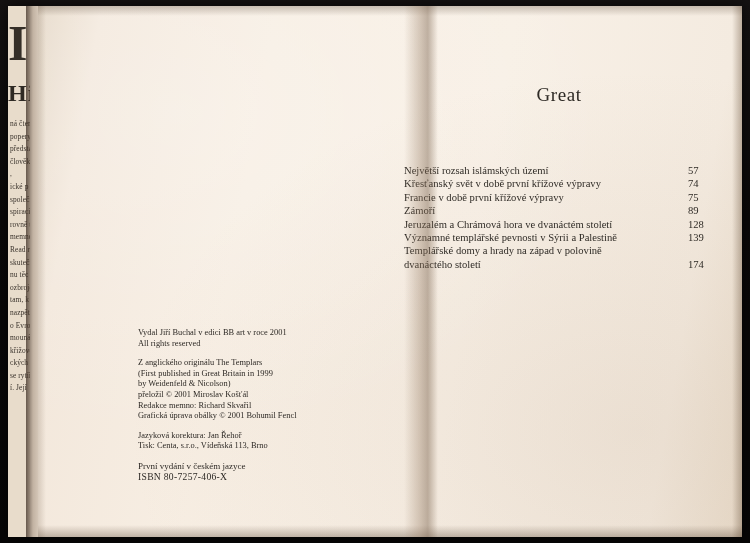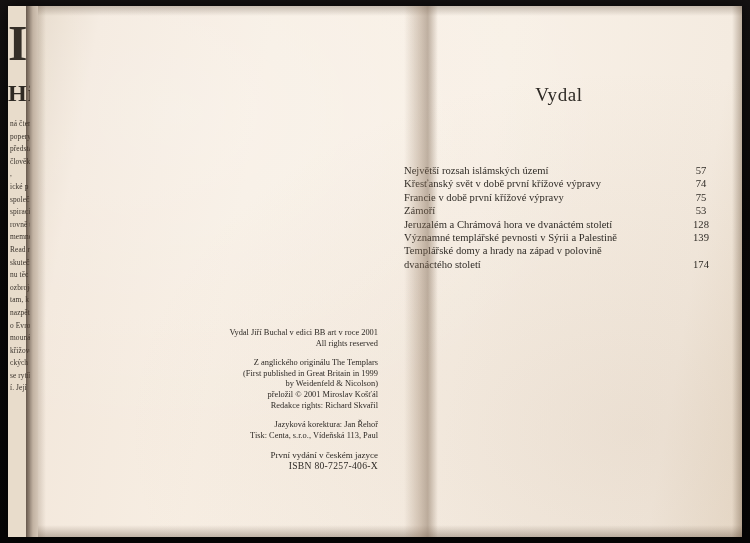--- a/index.html
+++ b/index.html
@@ -159,33 +159,33 @@
     margin: 0;
     padding: 0;
   }
   .maps-list .m-label {
     flex: 1 1 auto;
     padding-right: 10px;
   }
   .maps-list .m-page {
     flex: 0 0 auto;
     width: 26px;
-    text-align: center;
+    text-align: left;
   }
   .m-label-2 {
     padding-left: 0;
   }
 
   
   .colophon {
     position: absolute;
     left: 100px;
     top: 322px;
     width: 240px;
-    text-align: right;
+    text-align: left;
     color: #2d2925;
     font-size: 8.4px;
     line-height: 10.6px;
   }
   .colophon .grp {
     margin-bottom: 9px;
   }
   .colophon .line { display: block; }
   .colophon .isbn {
     font-size: 9.6px;
@@ -238,37 +238,37 @@
 křižové
 ckých
 se rytíř
 í. Její</div>
     </div>
 
     <div class="page-right">
       <div class="mottle"></div>
 
       <div class="maps-block">
-        <h1 class="maps-heading">Vydal</h1>
+        <h1 class="maps-heading">Great</h1>
         <ul class="maps-list">
           <li>
             <span class="m-label">Největší rozsah islámských území</span>
             <span class="m-page">57</span>
           </li>
           <li>
             <span class="m-label">Křesťanský svět v době první křížové výpravy</span>
             <span class="m-page">74</span>
           </li>
           <li>
             <span class="m-label">Francie v době první křížové výpravy</span>
             <span class="m-page">75</span>
           </li>
           <li>
             <span class="m-label">Zámoří</span>
-            <span class="m-page">53</span>
+            <span class="m-page">89</span>
           </li>
           <li>
             <span class="m-label">Jeruzalém a Chrámová hora ve dvanáctém století</span>
             <span class="m-page">128</span>
           </li>
           <li>
             <span class="m-label">Významné templářské pevnosti v Sýrii a Palestině</span>
             <span class="m-page">139</span>
           </li>
           <li>
@@ -286,26 +286,27 @@
         <div class="grp">
           <span class="line">Vydal Jiří Buchal v edici BB art v roce 2001</span>
           <span class="line">All rights reserved</span>
         </div>
 
         <div class="grp">
           <span class="line">Z anglického originálu The Templars</span>
           <span class="line">(First published in Great Britain in 1999</span>
           <span class="line">by Weidenfeld &amp; Nicolson)</span>
           <span class="line">přeložil © 2001 Miroslav Košťál</span>
-          <span class="line">Redakce rights: Richard Skvařil</span>
+          <span class="line">Redakce memno: Richard Skvařil</span>
+          <span class="line">Grafická úprava obálky © 2001 Bohumil Fencl</span>
         </div>
 
         <div class="grp">
           <span class="line">Jazyková korektura: Jan Řehoř</span>
-          <span class="line">Tisk: Centa, s.r.o., Vídeňská 113, Paul</span>
+          <span class="line">Tisk: Centa, s.r.o., Vídeňská 113, Brno</span>
         </div>
 
         <span class="firstedition">První vydání v českém jazyce</span>
         <span class="isbn">ISBN 80-7257-406-X</span>
       </div>
 
       <div class="page-edge-right"></div>
       <div class="page-edge-bottom"></div>
       <div class="page-edge-top"></div>
     </div>

